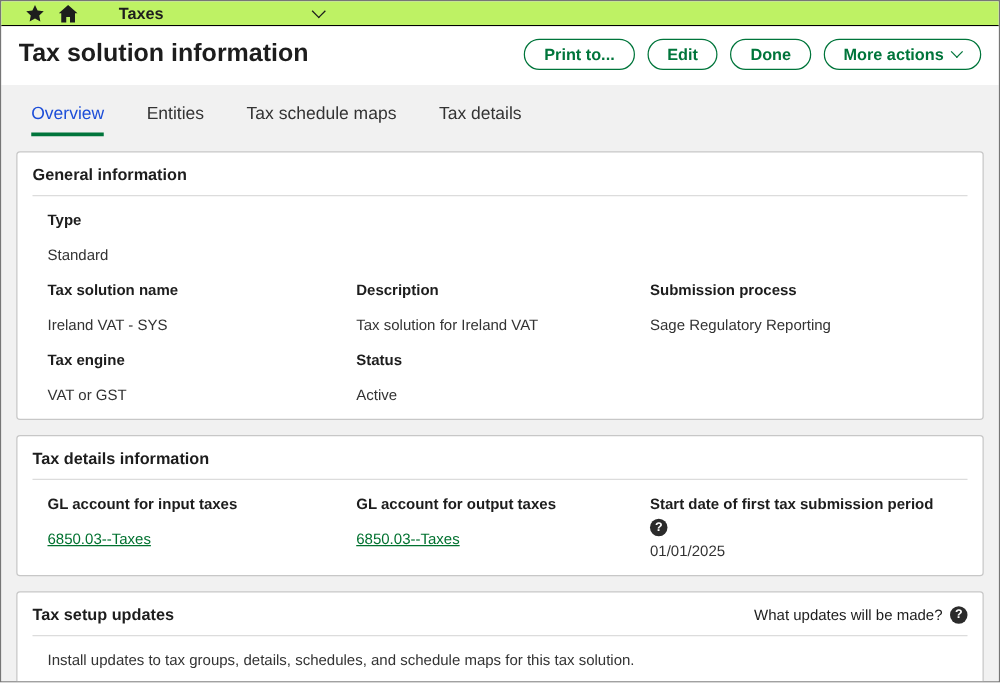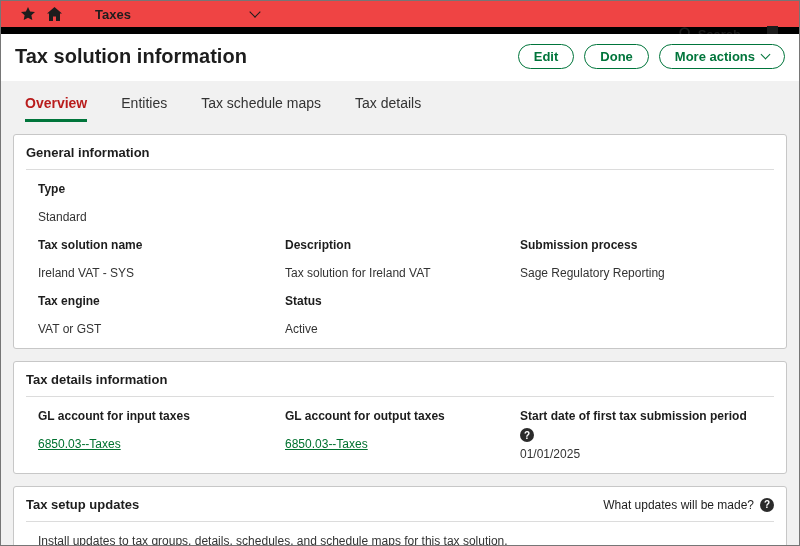--- a/index.html
+++ b/index.html
@@ -12,24 +12,24 @@
   .frame {
     width: 800px; height: 546px;
     border: 1px solid #767676;
     display: flex; flex-direction: column;
     overflow: hidden;
     background: #f2f2f2;
   }
 
   
   .topbar {
-    height: 33px; background: #ef4444;
+    height: 20px; background: #bef264;
     display: flex; align-items: center;
     padding: 0 14px; flex: 0 0 auto;
-    border-bottom: 7px solid #000000;
+    border-bottom: 1px solid #000000;
   }
   .topbar .icon-btn {
     width: 26px; height: 26px; display: flex; align-items: center; justify-content: center;
     cursor: pointer; color: #1d1d1d;
   }
   .nav-dropdown {
     display: flex; align-items: center; gap: 120px;
     margin-left: 28px; cursor: pointer;
   }
   .nav-dropdown .nav-label { font-size: 13px; font-weight: bold; color: #1d1d1d; }
@@ -58,21 +58,21 @@
 
   
   .content { flex: 1 1 auto; background: #f1f1f1; overflow: hidden; }
   .tabs {
     display: flex; gap: 34px; padding: 14px 0 0 24px; margin-bottom: 12px;
   }
   .tab {
     font-size: 14px; color: #333; padding-bottom: 8px; cursor: pointer;
     border-bottom: 3px solid transparent;
   }
-  .tab.active { color: #b91c1c; font-weight: bold; border-bottom-color: #00753b; text-align: center; }
+  .tab.active { color: #1d4ed8; font-weight: normal; border-bottom-color: #00753b; text-align: center; }
 
   
   .card {
     background: #fff; border: 1px solid #c7c7c7; border-radius: 3px;
     margin: 0 12px 12px 12px; padding: 10px 12px 12px 12px;
   }
   .card-header { display: flex; align-items: center; text-align: center; }
   .card-title { font-size: 13px; font-weight: bold; color: #1d1d1d; }
   .card-divider { border: none; border-top: 1px solid #dcdcdc; margin: 9px 0 12px 0; }
 
@@ -137,20 +137,21 @@
         <svg width="13" height="16" viewBox="0 0 13 16">
             <path fill="#1d1d1d" d="M1 0h11v16L6.5 11.5 1 16z"></path>
           </svg>
       </span>
     </span>
   </div>
 
   <div class="header-row">
     <span class="page-title">Tax solution information</span>
     <span class="header-actions">
+      <button class="pill-btn">Print to...</button>
       <button class="pill-btn">Edit</button>
       <button class="pill-btn">Done</button>
       <button class="pill-btn">
         <span>More actions</span>
         <span class="chevron"></span>
       </button>
     </span>
   </div>
 
   <div class="content">

